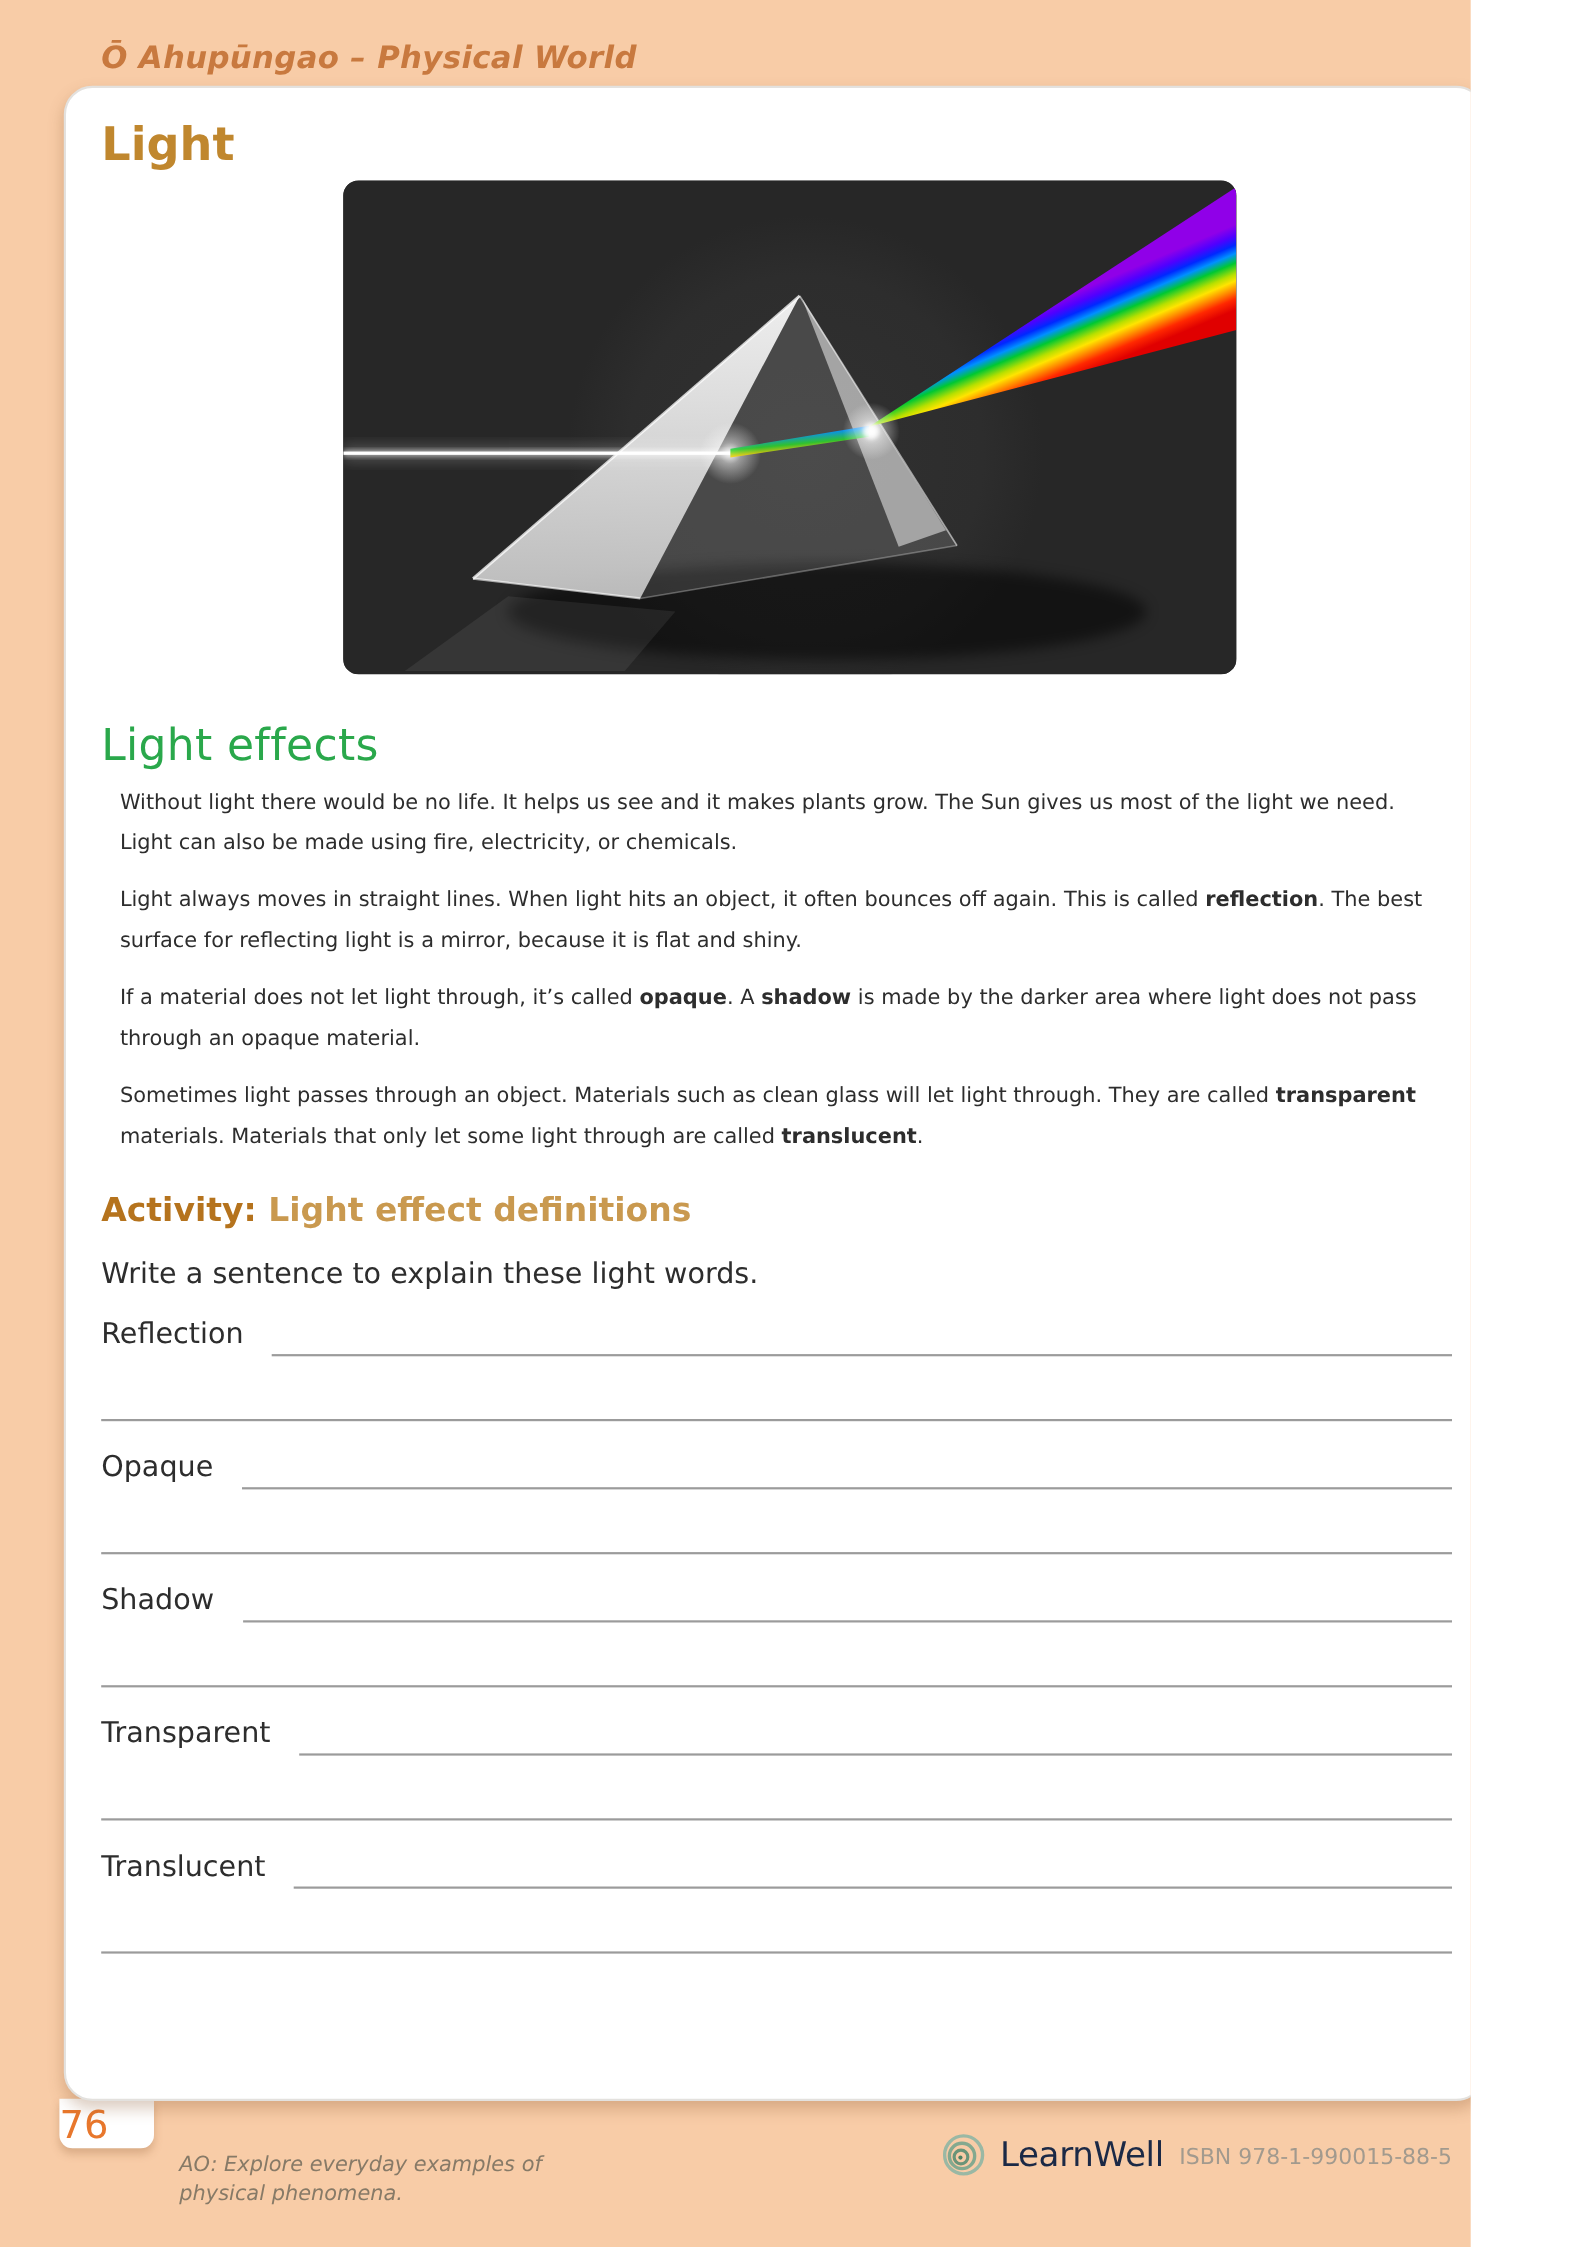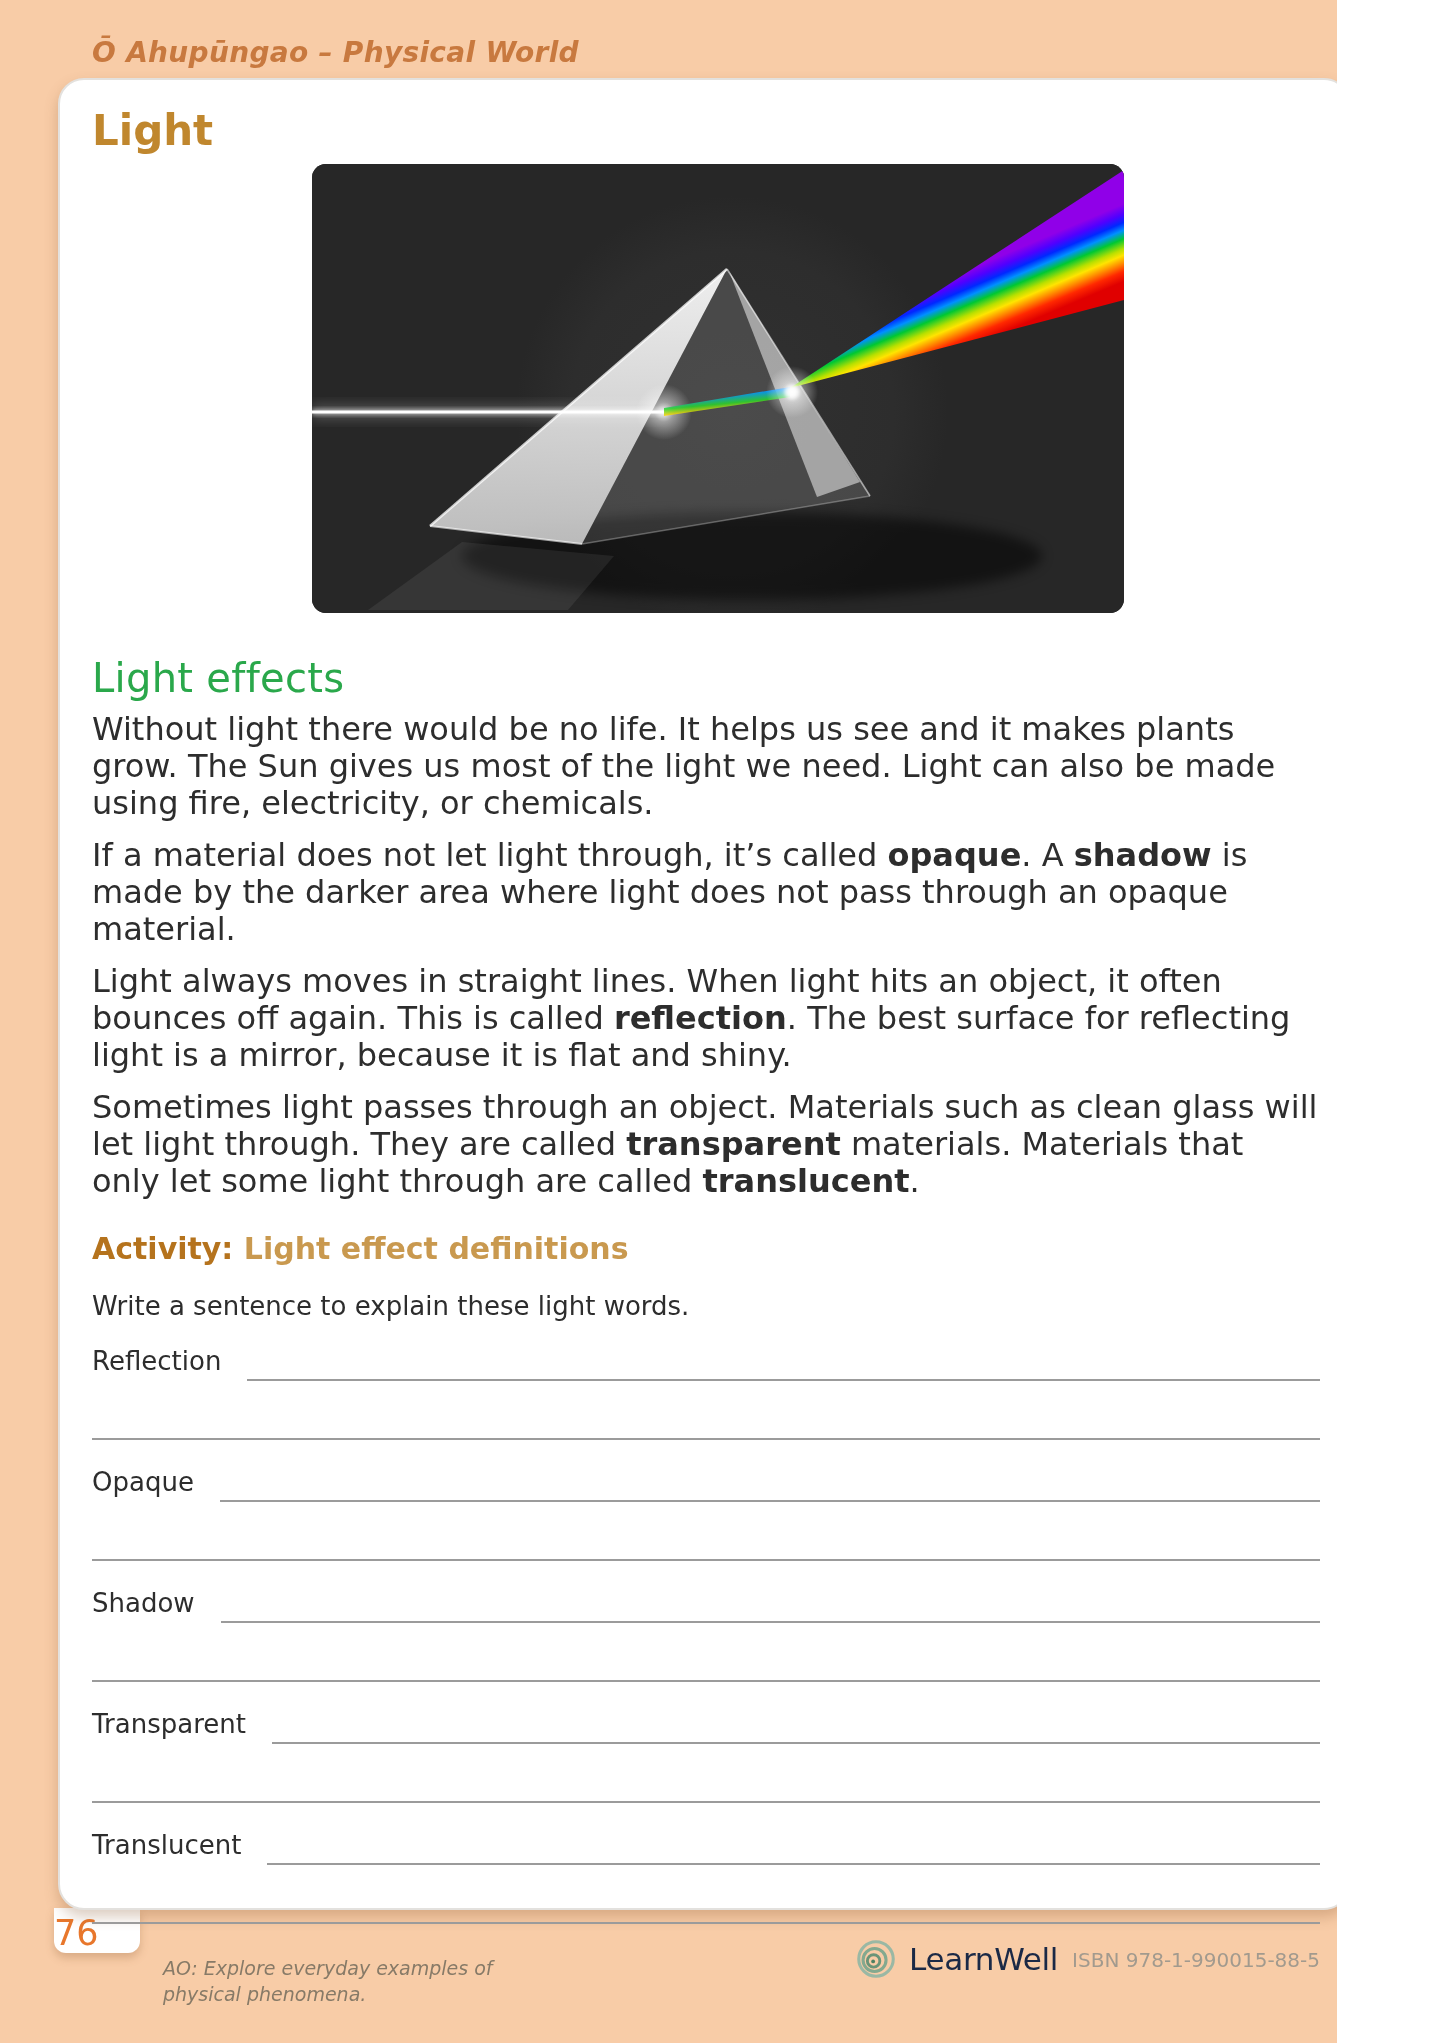--- a/index.html
+++ b/index.html
@@ -20,21 +20,21 @@
     box-sizing:border-box; z-index:2;
   }
   .card-inner { padding:26px 28px 0 32px; }
   .page-title { margin:0; padding-top:2px; font-size:42px; line-height:46px; font-weight:bold; color:#c0872e; }
   .figure {
     width:812px; height:449px; margin:10px 0 0 220px;
     border-radius:14px; overflow:hidden; background:#272727;
   }
   .figure svg { display:block; }
   .section-heading { margin:44px 0 12px; font-size:40px; line-height:42px; font-weight:400; color:#2aa84b; letter-spacing:.3px; }
-  .bodytext p { margin:0 0 15px; font-size:32px; line-height:37px; color:#2d2d2d; }
+  .bodytext p { margin:0 17px 15px; font-size:19px; line-height:37px; color:#2d2d2d; }
   .bodytext b { font-weight:bold; }
   .activity-heading { margin:30px 0 0; font-size:30px; line-height:38px; }
   .activity-label { color:#b5731d; font-weight:bold; }
   .activity-title { color:#c9994f; font-weight:bold; }
   .instruction { margin:20px 0 14px; font-size:26px; line-height:37px; color:#2d2d2d; }
   .terms { }
   .term + .term { margin-top:20px; }
   .term-row { display:flex; align-items:flex-end; height:42px; }
   .term-label { font-size:26px; line-height:40px; color:#2d2d2d; white-space:nowrap; }
   .answer-line { flex:1; margin-left:26px; height:40px; border-bottom:2px solid #9b9b9b; }
@@ -145,22 +145,22 @@
             <circle cx="480" cy="228" r="26" fill="url(#flare)"></circle>
             <circle cx="480" cy="228" r="7" fill="#ffffff" opacity="0.9" filter="url(#soft2)"></circle>
           </g>
         </svg>
       </div>
 
       <h2 class="section-heading">Light effects</h2>
 
       <div class="bodytext">
         <p><span>Without light there would be no life. It helps us see and it makes plants grow. The Sun gives us most of the light we need. Light can also be made using fire, electricity, or chemicals.</span></p>
+        <p><span>Light always moves in straight lines. When light hits an object, it often bounces off again. This is called </span><b>reflection</b><span>. The best surface for reflecting light is a mirror, because it is flat and shiny.</span></p>
         <p><span>If a material does not let light through, it’s called </span><b>opaque</b><span>. A </span><b>shadow</b><span> is made by the darker area where light does not pass through an opaque material.</span></p>
-        <p><span>Light always moves in straight lines. When light hits an object, it often bounces off again. This is called </span><b>reflection</b><span>. The best surface for reflecting light is a mirror, because it is flat and shiny.</span></p>
         <p><span>Sometimes light passes through an object. Materials such as clean glass will let light through. They are called </span><b>transparent</b><span> materials. Materials that only let some light through are called </span><b>translucent</b><span>.</span></p>
       </div>
 
       <h3 class="activity-heading"><span class="activity-label">Activity:</span> <span class="activity-title">Light effect definitions</span></h3>
 
       <p class="instruction">Write a sentence to explain these light words.</p>
 
       <div class="terms">
 
         <div class="term">

